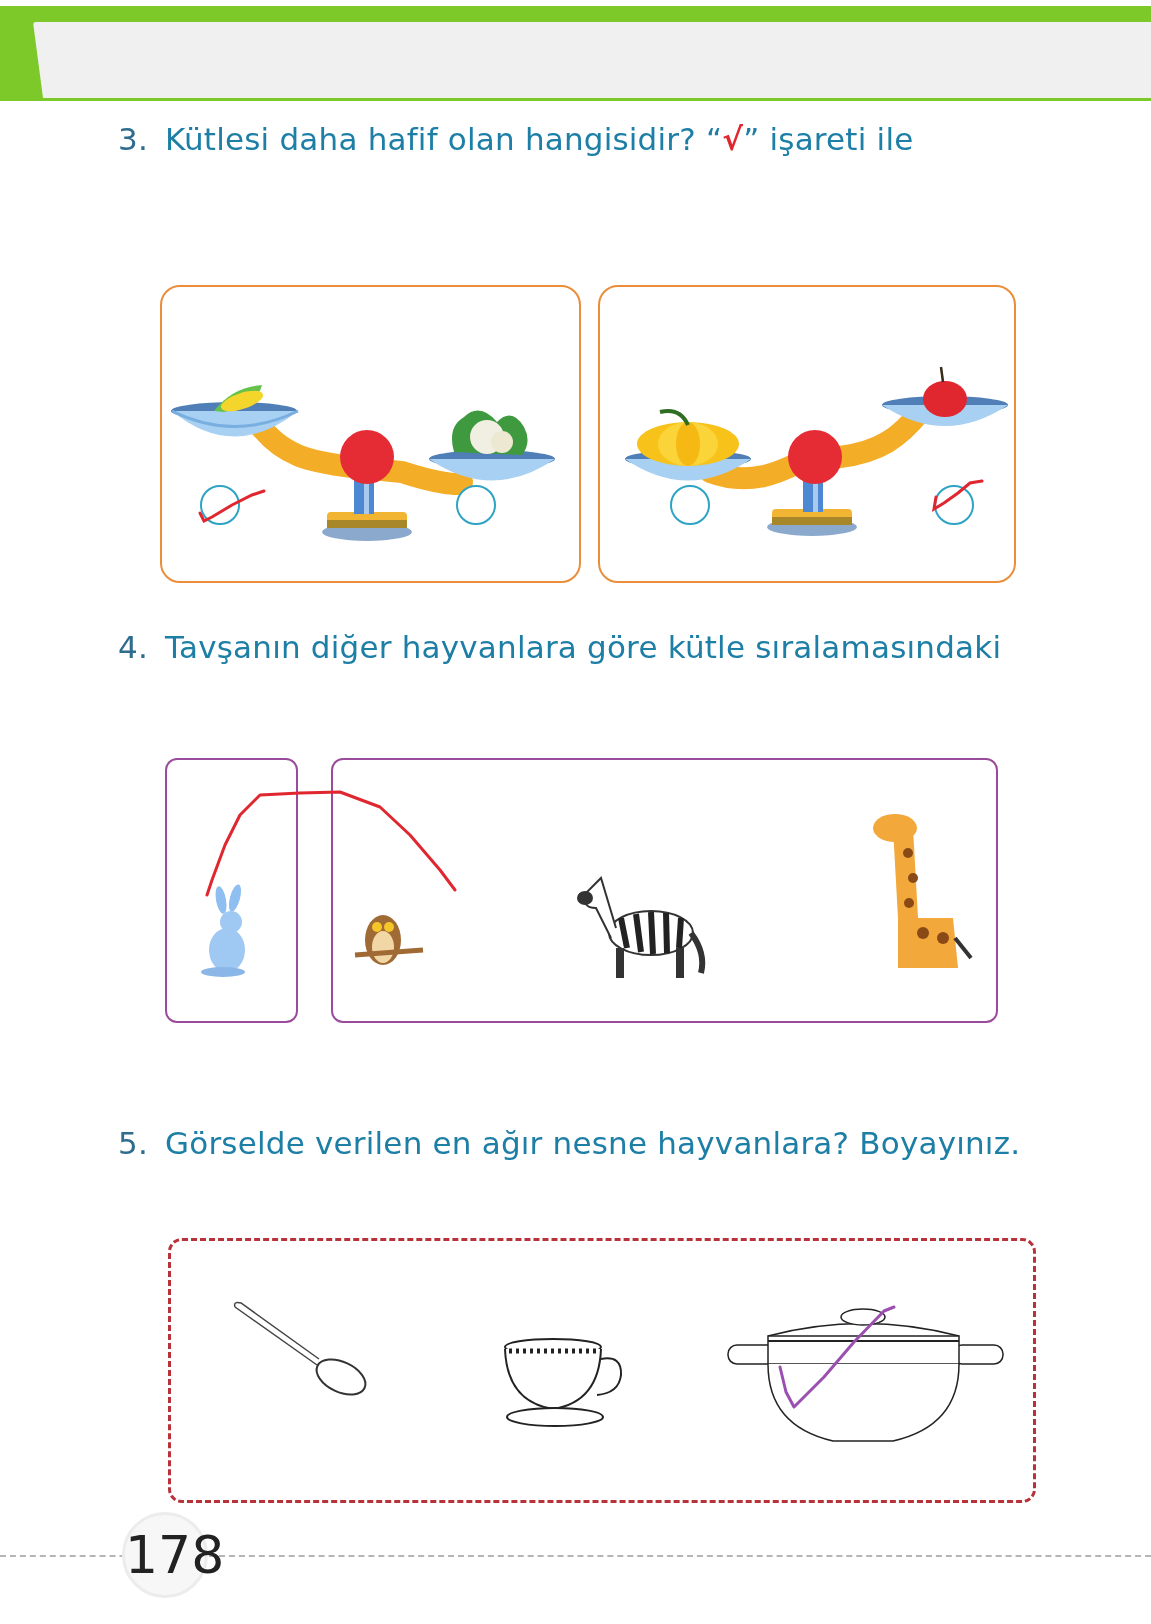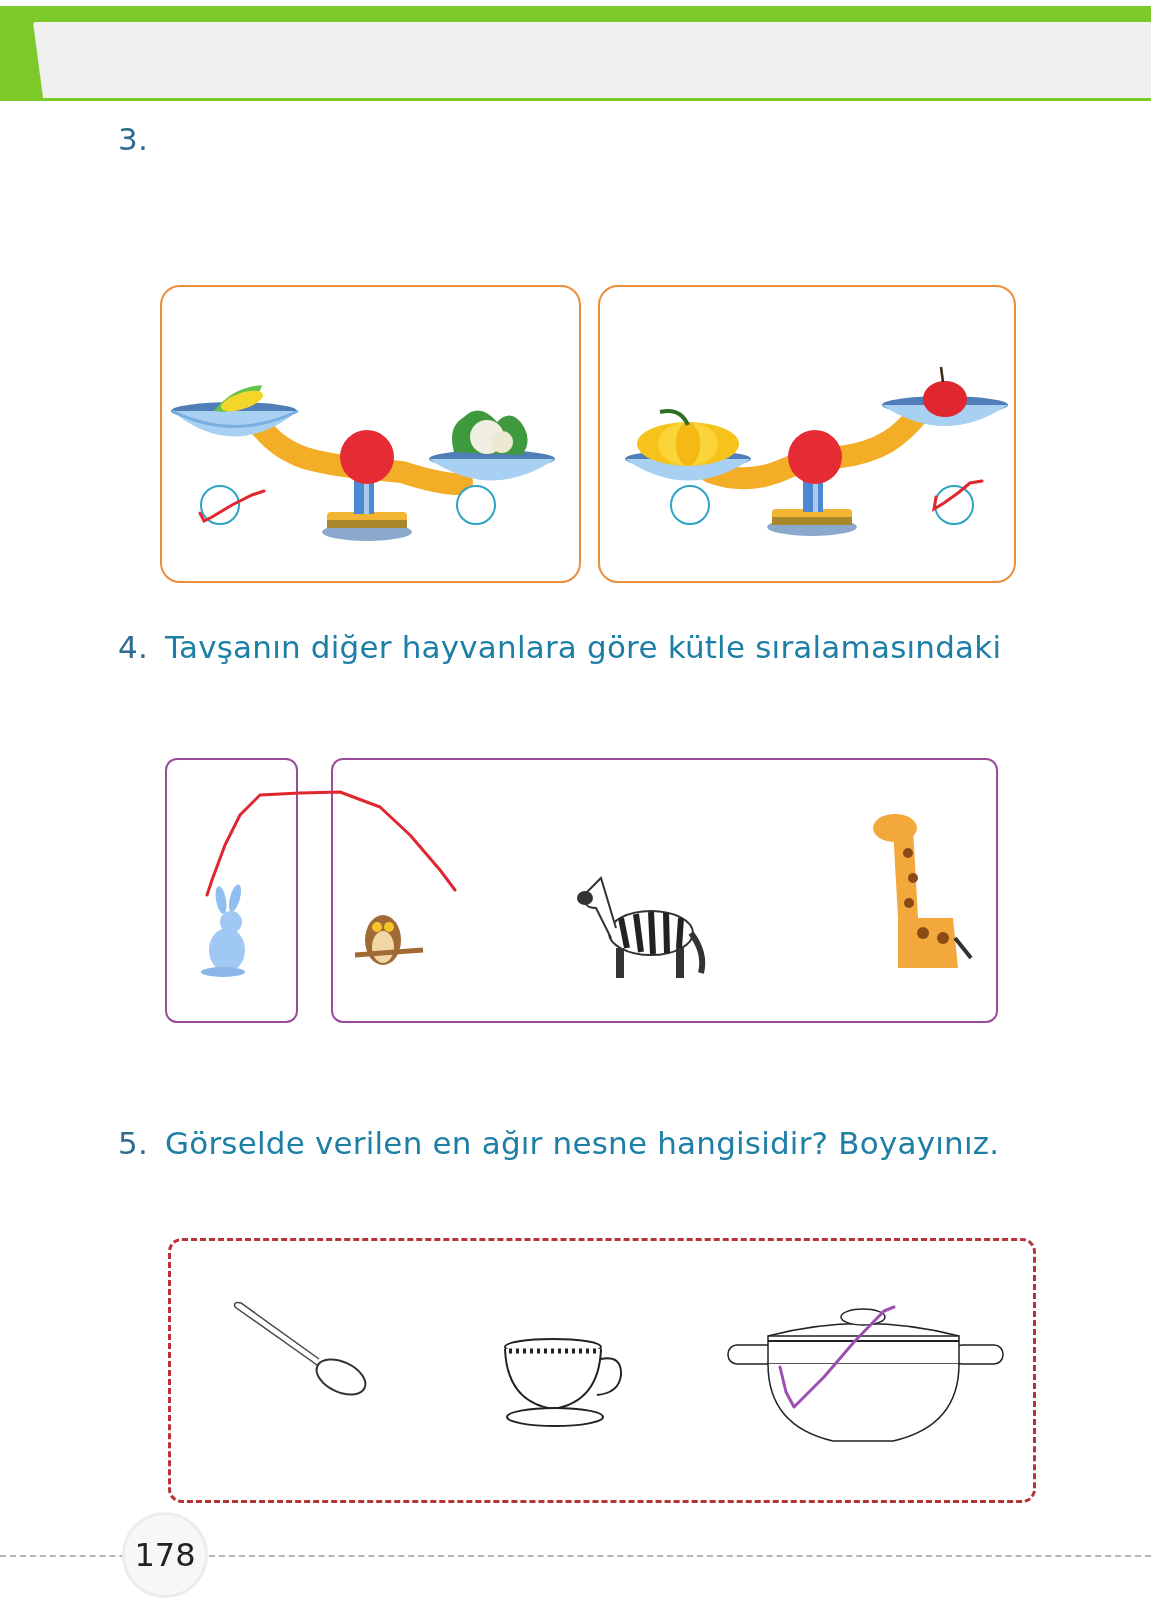--- a/index.html
+++ b/index.html
@@ -20,31 +20,36 @@
   .card-orange { border: 2.5px solid #ea8e3b; border-radius: 20px; }
   .card-purple { border: 2.5px solid #9a4b9b; border-radius: 12px; }
   .dashed-box { position: absolute; border: 3px dashed #b8323a; border-radius: 14px; }
 
   .answer-circle { position: absolute; width: 40px; height: 40px; border: 2px solid #2fa3c4; border-radius: 50%; background: #fff; cursor: pointer; }
 
   .svg-abs { position: absolute; overflow: visible; }
 
   .page-line { position: absolute; left: 0; top: 1555px; width: 1151px; height: 0; border-top: 2px dashed #b5b5b5; }
   .page-num { position: absolute; left: 122px; top: 1512px; width: 86px; height: 86px; border-radius: 50%;
-              background: #f7f7f7; border: 3px solid #ececec; color: #222; font-size: 32px; text-align: center; line-height: 80px; }
+              background: #f7f7f7; border: 3px solid #ececec; color: #222; font-size: 52px; text-align: center; line-height: 80px; }
 </style>
 </head>
 <body>
 
 <div class="header-band">
   <div class="header-inner"></div>
 </div>
 
 <div class="question" style="left:118px; top:114px; width:960px;">
   <span class="num">3.</span>
+  <span class="text">
+    <span>Kütlesi daha hafif olan hangisidir?</span>
+    <span>“</span><span class="check-glyph">√</span><span>”</span>
+    <span>işareti ile</span>
+  </span>
 </div>
 
 <div class="card card-orange" style="left:160px; top:285px; width:421px; height:298px;">
   <svg class="svg-abs" width="421" height="298" style="left:0;top:0;">
 
     <path d="M95 135 C120 170, 150 175, 190 180 L240 185 C270 195, 300 200, 300 195" stroke="#f3ad27" stroke-width="22" fill="none" stroke-linecap="round"></path>
 
     <ellipse cx="205" cy="245" rx="45" ry="9" fill="#8aa9cc"></ellipse>
     <rect x="165" y="225" width="80" height="16" rx="4" fill="#f2b533"></rect>
     <rect x="165" y="233" width="80" height="8" fill="#a8862a"></rect>
@@ -159,21 +164,21 @@
     <path d="M92 140 L108 160" stroke="#333" stroke-width="4"></path>
   </svg>
 </div>
 
 <svg class="svg-abs" width="320" height="120" style="left:200px; top:785px;">
   <path d="M7 110 L12 95 L25 60 L40 30 L60 10 L100 8 L140 7 L180 22 L210 50 L240 85 L255 105" stroke="#e0262f" stroke-width="3" fill="none" stroke-linecap="round" stroke-linejoin="round"></path>
 </svg>
 
 <div class="question" style="left:118px; top:1118px; width:960px;">
   <span class="num">5.</span>
-  <span class="text">Görselde verilen en ağır nesne hangisidir? Boyayınız.</span>
+  <span class="text">Görselde verilen en ağır nesne hayvanlara? Boyayınız.</span>
 </div>
 
 <div class="dashed-box" style="left:168px; top:1238px; width:868px; height:265px;">
 
   <svg class="svg-abs" width="150" height="110" style="left:58px; top:58px;">
     <path d="M6 8 Q4 2 12 4 L90 60" stroke="#444" stroke-width="1.5" fill="#fff"></path>
     <path d="M6 8 L88 66" stroke="#444" stroke-width="1.5"></path>
     <ellipse cx="112" cy="78" rx="26" ry="15" transform="rotate(25 112 78)" fill="#fff" stroke="#333" stroke-width="2"></ellipse>
   </svg>
 

